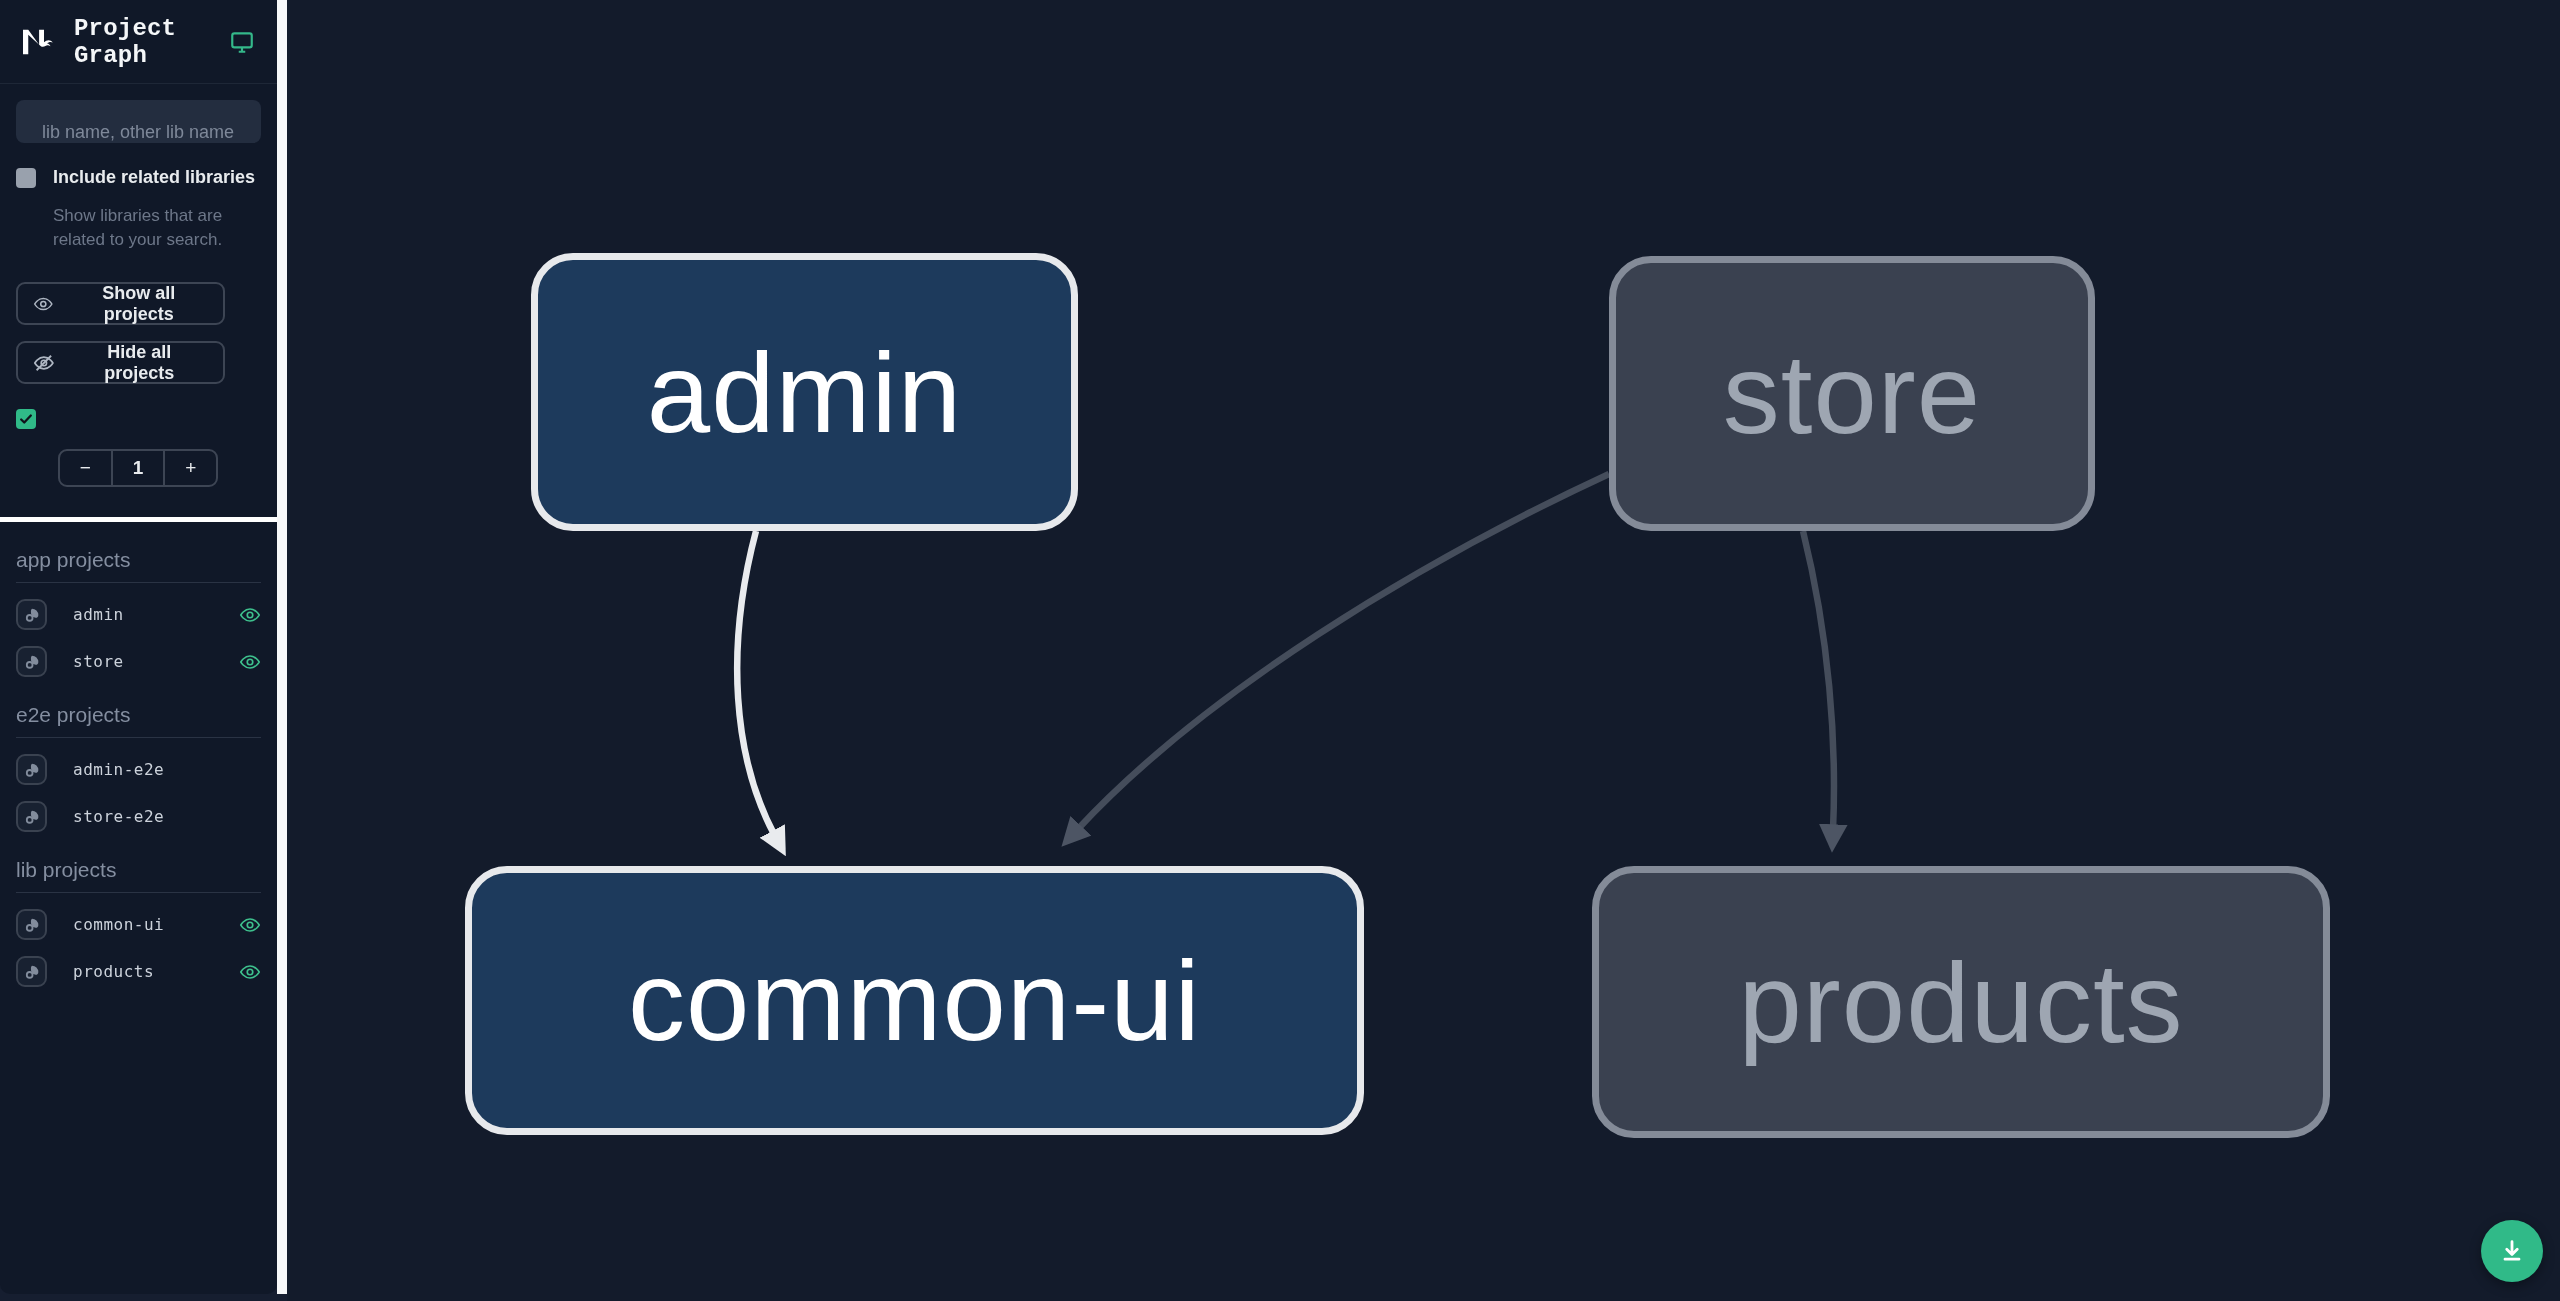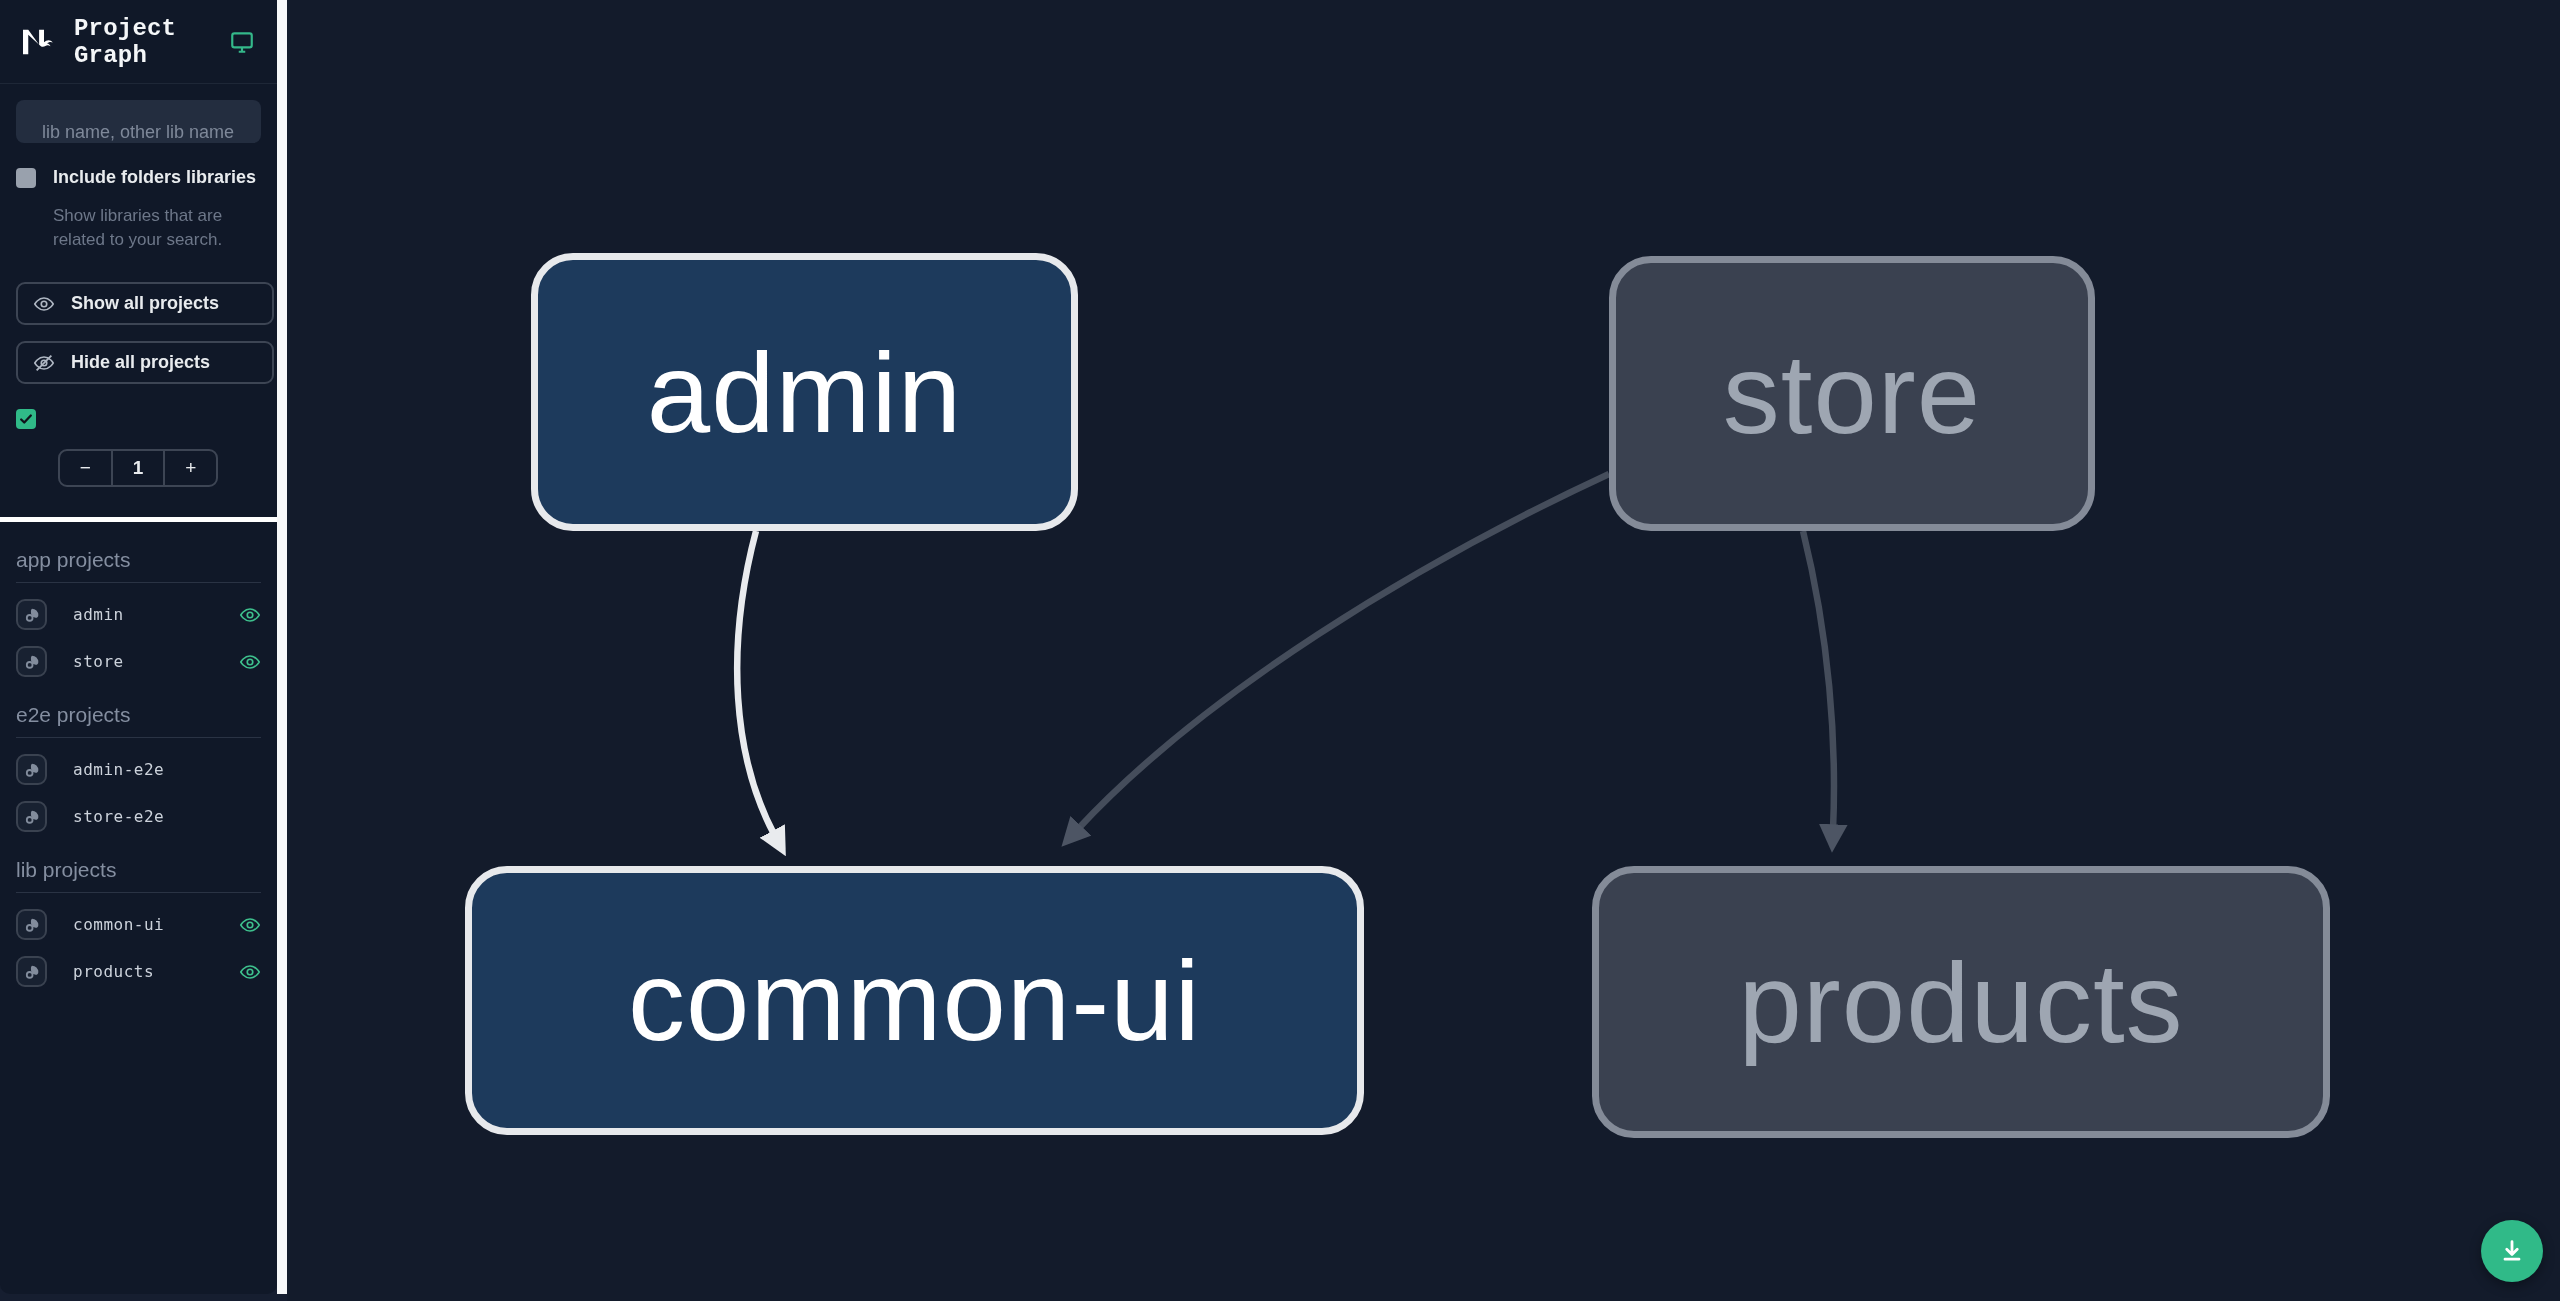--- a/index.html
+++ b/index.html
@@ -31,21 +31,21 @@
 
   .opt { display:flex; gap:17px; padding:0 16px; margin-top:24px; }
   .cb { width:20px; height:20px; border-radius:4px; flex:0 0 auto; margin-top:1px;
         display:flex; align-items:center; justify-content:center; cursor:pointer; }
   .cb-muted { background:#99a1ad; }
   .cb-white { background:#f5f7f9; }
   .cb-checked { background:#30ba88; }
   .opt-label { font-size:18px; font-weight:700; color:#e8ebee; }
   .opt-desc { font-size:17px; color:#6d7789; line-height:1.42; margin-top:16px; max-width:210px; }
 
-  .btn { display:flex; align-items:center; gap:16px; width:258px; height:43px; margin:16px 16px 0 16px;
+  .btn { display:flex; align-items:center; gap:16px; width:209px; height:43px; margin:16px 16px 0 16px;
          background:transparent; border:2px solid #3d4554; border-radius:9px; padding:0 15px;
          color:#e8ebee; font-size:18px; font-weight:700; font-family:"Liberation Sans",sans-serif;
          cursor:pointer; }
   .btn:first-of-type { margin-top:30px; }
 
   .stepper { display:flex; width:160px; height:38px; margin:20px 0 0 58px;
              border:2px solid #3d4554; border-radius:9px; overflow:hidden; }
   .stepper > * { flex:1; display:flex; align-items:center; justify-content:center;
                  background:transparent; border:none; color:#e8ebee; font-size:19px;
                  font-family:"Liberation Sans",sans-serif; cursor:pointer; }
@@ -99,21 +99,21 @@
     <label class="search">
       <svg width="19" height="19" viewBox="0 0 24 24" fill="none" stroke="#9aa3b2" stroke-width="2">
         <path d="M3 5h18l-7 8v6l-4-2v-4L3 5z" stroke-linejoin="round"></path>
       </svg>
       <input type="text" placeholder="lib name, other lib name" style="">
     </label>
 
     <div class="opt">
       <span class="cb cb-muted"></span>
       <div>
-        <div class="opt-label">Include folders libraries</div>
+        <div class="opt-label">Include related libraries</div>
         <div class="opt-desc">Show libraries that are related to your search.</div>
       </div>
     </div>
 
     <button class="btn">
       <svg width="22" height="22" viewBox="0 0 24 24" fill="none" stroke="#aeb6c2" stroke-width="1.8">
         <path d="M2 12s3.5-6.5 10-6.5S22 12 22 12s-3.5 6.5-10 6.5S2 12 2 12z"></path>
         <circle cx="12" cy="12" r="3"></circle>
       </svg>
       <span>Show all projects</span>

